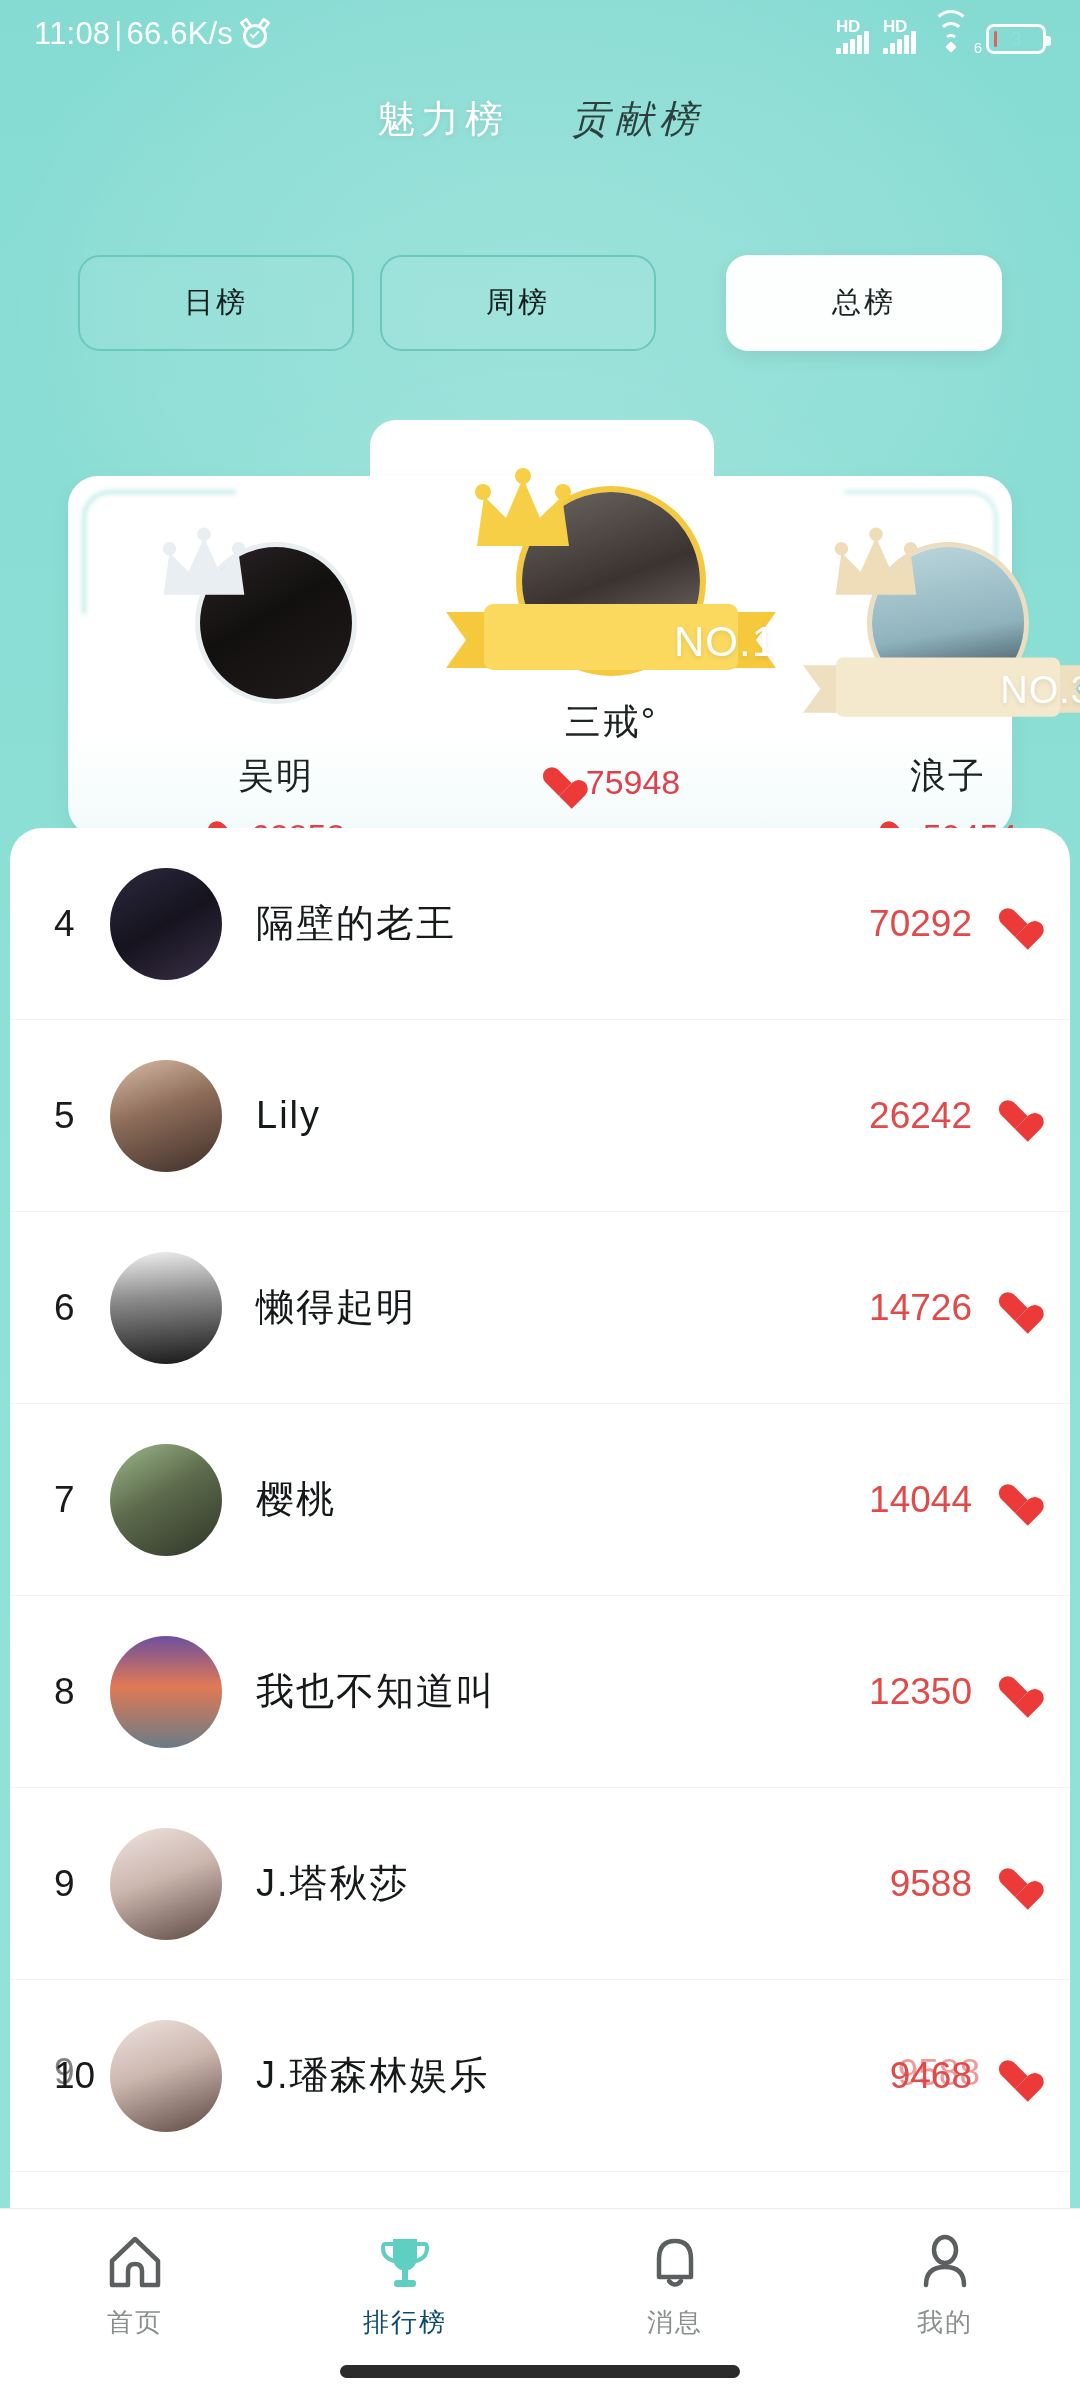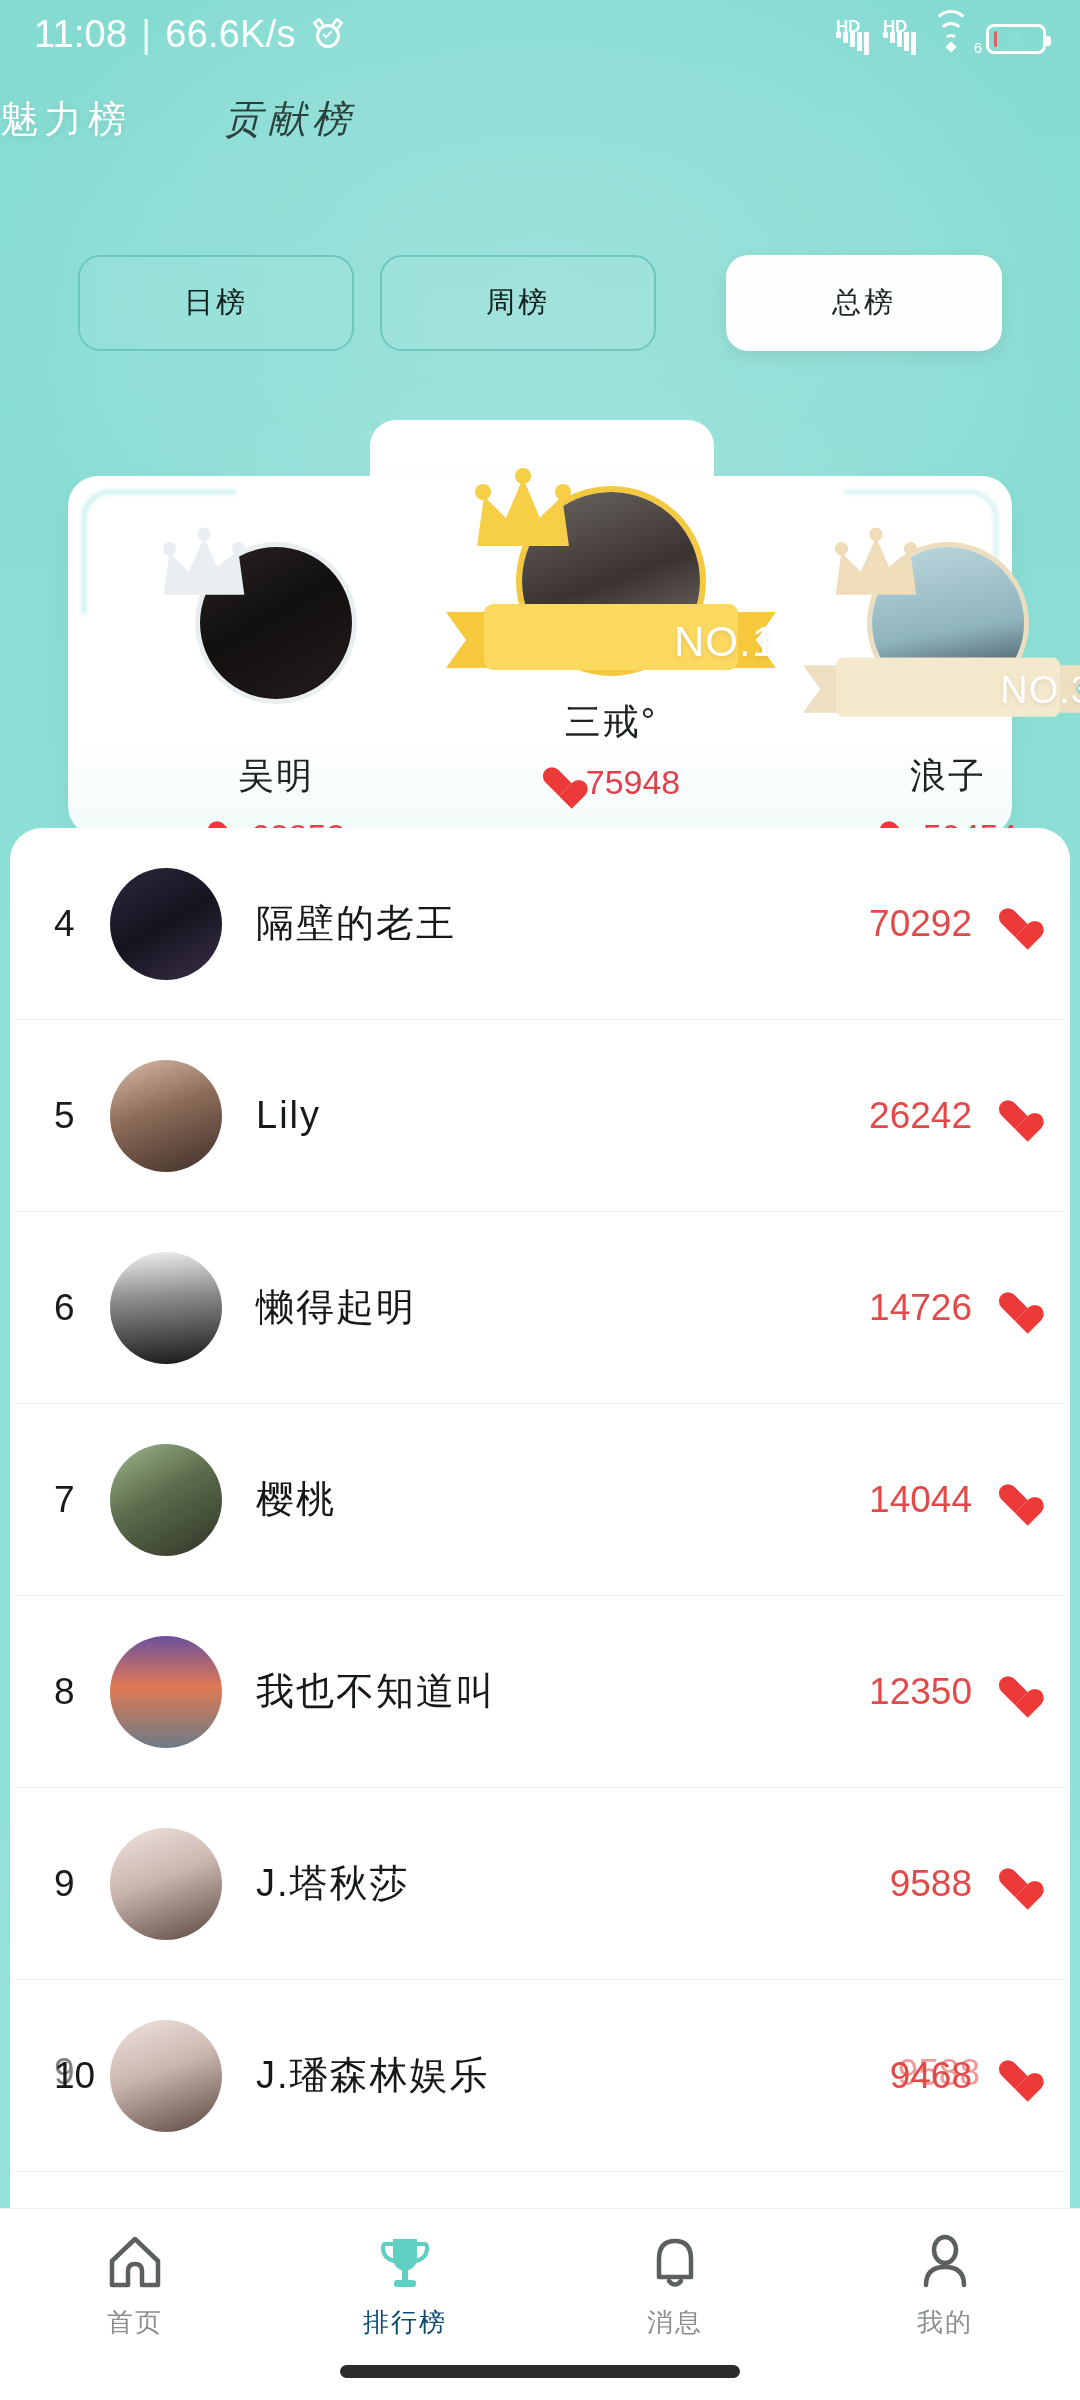--- a/index.html
+++ b/index.html
@@ -24,48 +24,48 @@
     position:absolute; left:-6%; top:40px; width:112%; height:760px;
     background:radial-gradient(ellipse 56% 88% at 50% 100%, rgba(255,255,255,0.20) 0%, rgba(255,255,255,0.0) 70%);
   }
 
   
   .statusbar{
     position:absolute; top:0; left:0; width:1080px; height:68px;
     display:flex; align-items:center; justify-content:space-between;
     padding:0 34px; z-index:6; color:#fff;
   }
-  .sb-left{ display:flex; align-items:center; gap:14px; font-size:38px; letter-spacing:.2px;
+  .sb-left{ display:flex; align-items:center; gap:4px; font-size:31px; letter-spacing:.2px;
             font-family:"Liberation Sans", sans-serif; font-weight:400; }
   .sb-sep{ opacity:.85; }
   .alarm{ width:28px; height:28px; position:relative; display:inline-block; margin-left:4px;}
   .alarm .ring{ position:absolute; left:2px; top:4px; width:24px; height:24px; border:3px solid #fff; border-radius:50%;}
   .alarm .ear{ position:absolute; width:9px; height:9px; border:3px solid #fff; border-radius:3px 3px 0 0; border-bottom:none; top:-1px;}
   .alarm .ear.l{ left:0px; transform:rotate(-35deg);} .alarm .ear.r{ right:0px; transform:rotate(35deg);}
   .alarm .chk{ position:absolute; left:9px; top:11px; width:9px; height:5px; border:2px solid #fff; border-top:none; border-right:none; transform:rotate(-45deg);}
 
   .sb-right{ display:flex; align-items:flex-end; gap:14px; }
-  .sig{ position:relative; display:flex; align-items:flex-start; gap:2px; height:34px; padding-top:12px;margin-top:6px;}
+  .sig{ position:relative; display:flex; align-items:flex-end; gap:2px; height:34px; padding-top:12px;margin-top:6px;}
   .sig .hd{ position:absolute; top:-3px; left:0; font-size:17px; font-weight:700; letter-spacing:-.3px;}
   .sig i{ display:block; width:5px; background:#fff; border-radius:1px;}
   .sig i:nth-child(2){ height:6px; } .sig i:nth-child(3){ height:11px; }
   .sig i:nth-child(4){ height:15px; } .sig i:nth-child(5){ height:19px; } .sig i:nth-child(6){ height:23px; }
   .wifi{ position:relative; width:42px; height:34px; }
   .wifi .arc{ position:absolute; left:50%; bottom:6px; transform:translateX(-50%); border:3.5px solid #fff;
               border-bottom-color:transparent; border-left-color:transparent; border-right-color:transparent; border-radius:50%;}
   .wifi .a1{ width:38px; height:38px; } .wifi .a2{ width:26px; height:26px; } .wifi .a3{ width:14px; height:14px; }
   .wifi .dot{ position:absolute; left:50%; bottom:3px; transform:translateX(-50%) rotate(45deg); width:8px; height:8px; background:#fff; border-radius:1px;}
   .wifi .six{ position:absolute; right:-10px; bottom:-2px; font-size:15px; }
   .batt{ position:relative; width:60px; height:30px; border:3px solid #fff; border-radius:8px;
          display:flex; align-items:center; justify-content:center; font-size:19px; color:#8fe0d7; }
   .batt::after{ content:""; position:absolute; right:-8px; top:9px; width:5px; height:10px; background:#fff; border-radius:0 3px 3px 0;}
   .batt .tick{ position:absolute; left:5px; top:4px; bottom:4px; width:3px; background:#e06060; border-radius:2px;}
 
   
-  .toptabs{ position:absolute; top:94px; left:0; width:1080px; display:flex; gap:92px; z-index:5;}
+  .toptabs{ position:absolute; top:94px; left:0; width:1080px; display:flex; justify-content:center; gap:62px; z-index:5;}
   .toptab{ font-size:38px; letter-spacing:6px; font-weight:500; }
   .toptab.active{ color:#ffffff; text-shadow:0 1px 6px rgba(0,0,0,.10); }
   .toptab.idle{ color:#1f2b2a; opacity:.88;font-style:italic; }
 
   
   .segments{ position:absolute; top:255px; left:0; width:1080px; display:flex; justify-content:center; gap:26px; z-index:5;}
   .seg{ width:276px; height:96px; border-radius:22px; display:flex; align-items:center; justify-content:center;
         font-size:29px; letter-spacing:3px; }
   .seg.idle{ border:2.5px solid #6cc8bd; color:#14201f; background:rgba(255,255,255,0.06); }
   .seg.active{ background:#fdfefe; color:#1b2423; box-shadow:0 6px 18px rgba(0,0,0,.08); border:none;margin-left:44px; }

